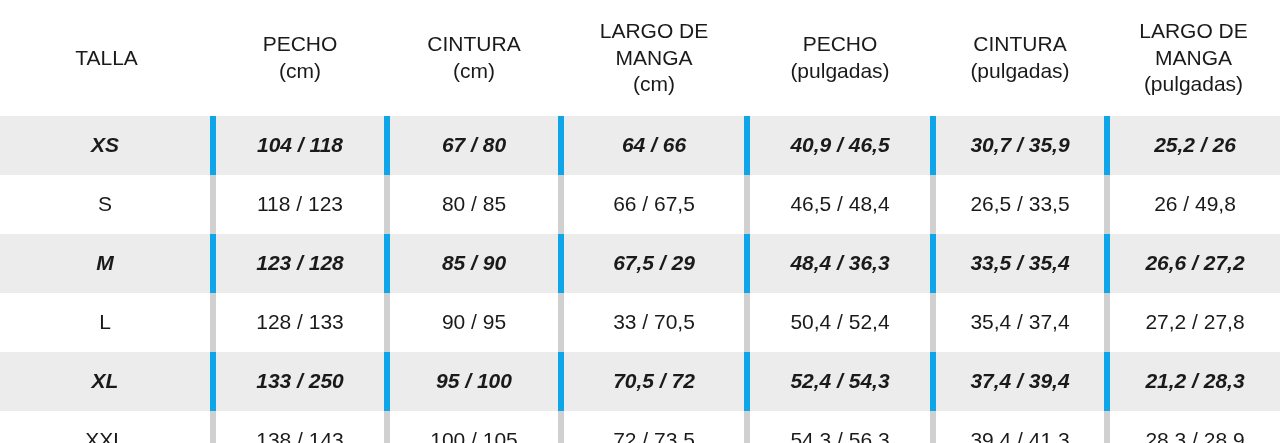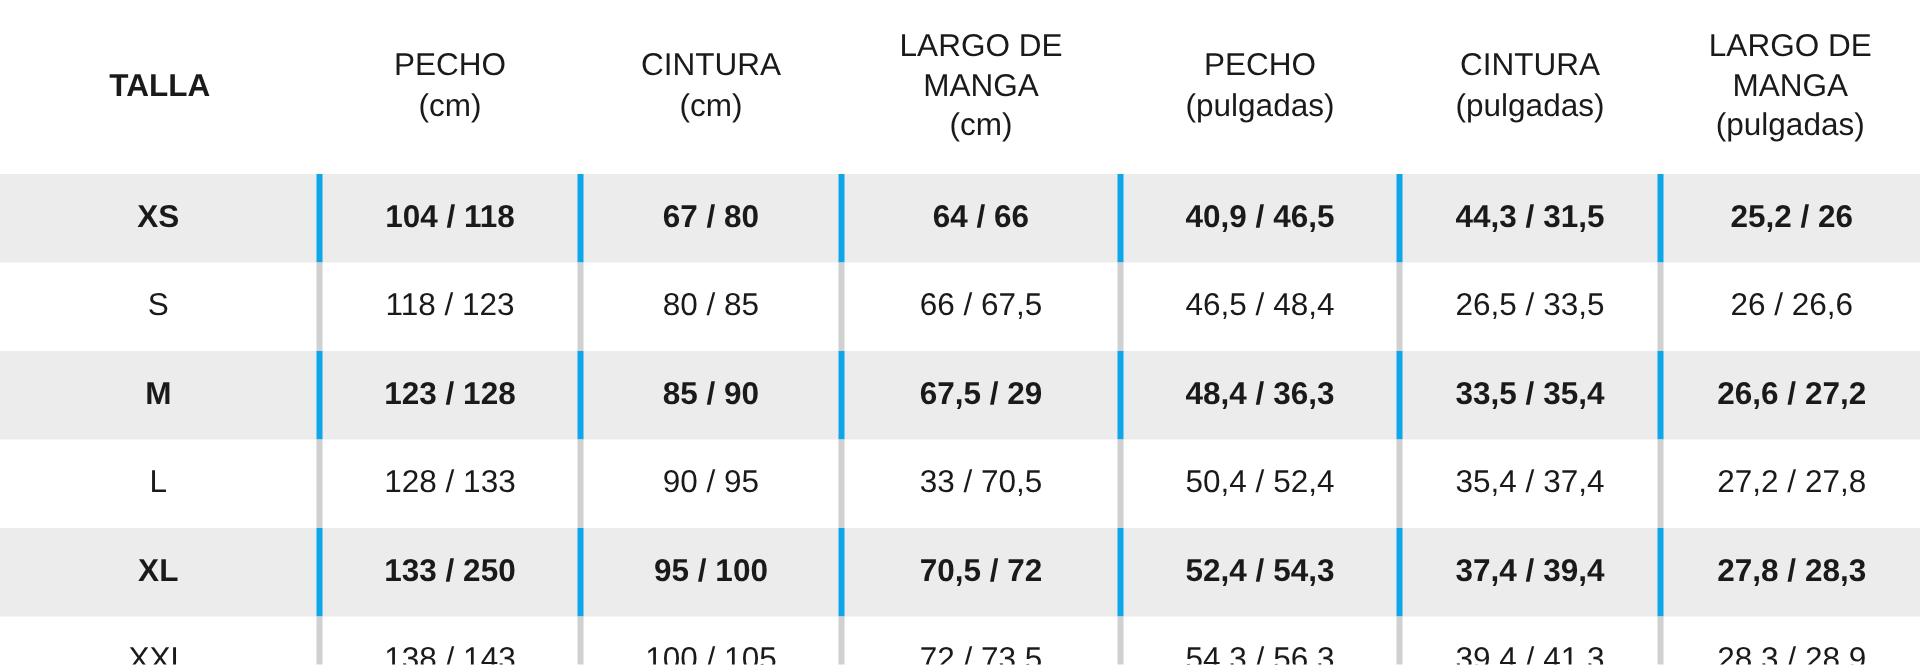--- a/index.html
+++ b/index.html
@@ -32,21 +32,21 @@
     text-align: center;
     vertical-align: middle;
     font-size: 21px;
     line-height: 1.28;
     padding: 0;
   }
 
   
   .size-table thead th {
     height: 116px;
-    font-weight: bold;
+    font-weight: normal;
     background: #ffffff;
     border: none;
     padding: 0 6px;
   }
   .size-table thead th.light {
     font-weight: normal;
   }
   .hdr-line2 {
     display: block;
     font-weight: normal;
@@ -54,26 +54,27 @@
 
   
   .size-table tbody tr {
     height: 59px;
   }
   .size-table tbody tr.shaded {
     background: #ececec;
   }
   .size-table tbody tr.shaded td {
     font-weight: bold;
+    font-style: italic;
   }
   .size-table tbody tr.plain td {
     font-weight: normal;
   }
   .size-table tbody td {
-    border-left: 4px solid #0ea5e9;
+    border-left: 6px solid #0ea5e9;
     border-right: 1px solid #d6d6d6;
   }
   .size-table tbody td:first-child {
     border-left: none;
   }
   .size-table tbody td:last-child {
     border-right: none;
   }
   .size-table tbody tr.plain td {
     border-left-color: #d0d0d0;
@@ -124,31 +125,31 @@
       </th>
     </tr>
   </thead>
   <tbody>
     <tr class="shaded">
       <td>XS</td>
       <td>104 / 118</td>
       <td>67 / 80</td>
       <td>64 / 66</td>
       <td>40,9 / 46,5</td>
-      <td>44,3 / 31,5</td>
+      <td>30,7 / 35,9</td>
       <td>25,2 / 26</td>
     </tr>
     <tr class="plain">
       <td>S</td>
       <td>118 / 123</td>
       <td>80 / 85</td>
       <td>66 / 67,5</td>
       <td>46,5 / 48,4</td>
       <td>26,5 / 33,5</td>
-      <td>26 / 26,6</td>
+      <td>26 / 49,8</td>
     </tr>
     <tr class="shaded">
       <td>M</td>
       <td>123 / 128</td>
       <td>85 / 90</td>
       <td>67,5 / 29</td>
       <td>48,4 / 36,3</td>
       <td>33,5 / 35,4</td>
       <td>26,6 / 27,2</td>
     </tr>
@@ -161,21 +162,21 @@
       <td>35,4 / 37,4</td>
       <td>27,2 / 27,8</td>
     </tr>
     <tr class="shaded">
       <td>XL</td>
       <td>133 / 250</td>
       <td>95 / 100</td>
       <td>70,5 / 72</td>
       <td>52,4 / 54,3</td>
       <td>37,4 / 39,4</td>
-      <td>27,8 / 28,3</td>
+      <td>21,2 / 28,3</td>
     </tr>
     <tr class="plain">
       <td>XXL</td>
       <td>138 / 143</td>
       <td>100 / 105</td>
       <td>72 / 73,5</td>
       <td>54,3 / 56,3</td>
       <td>39,4 / 41,3</td>
       <td>28,3 / 28,9</td>
     </tr>

